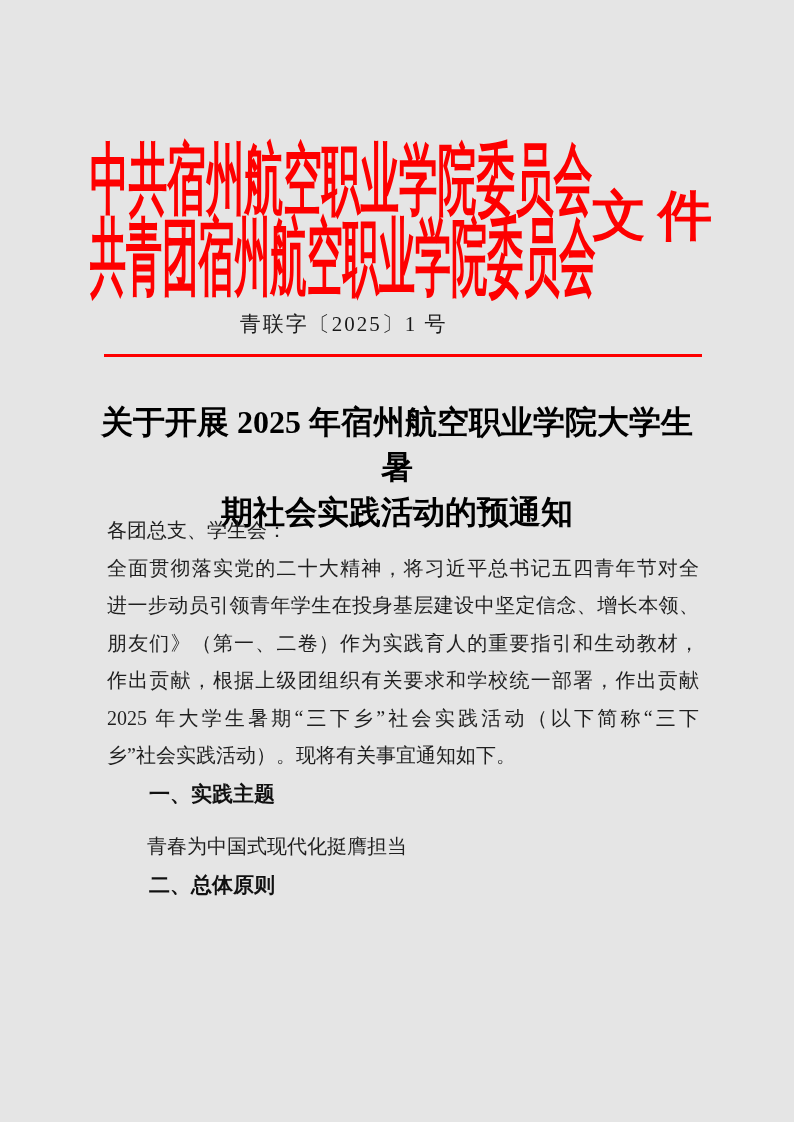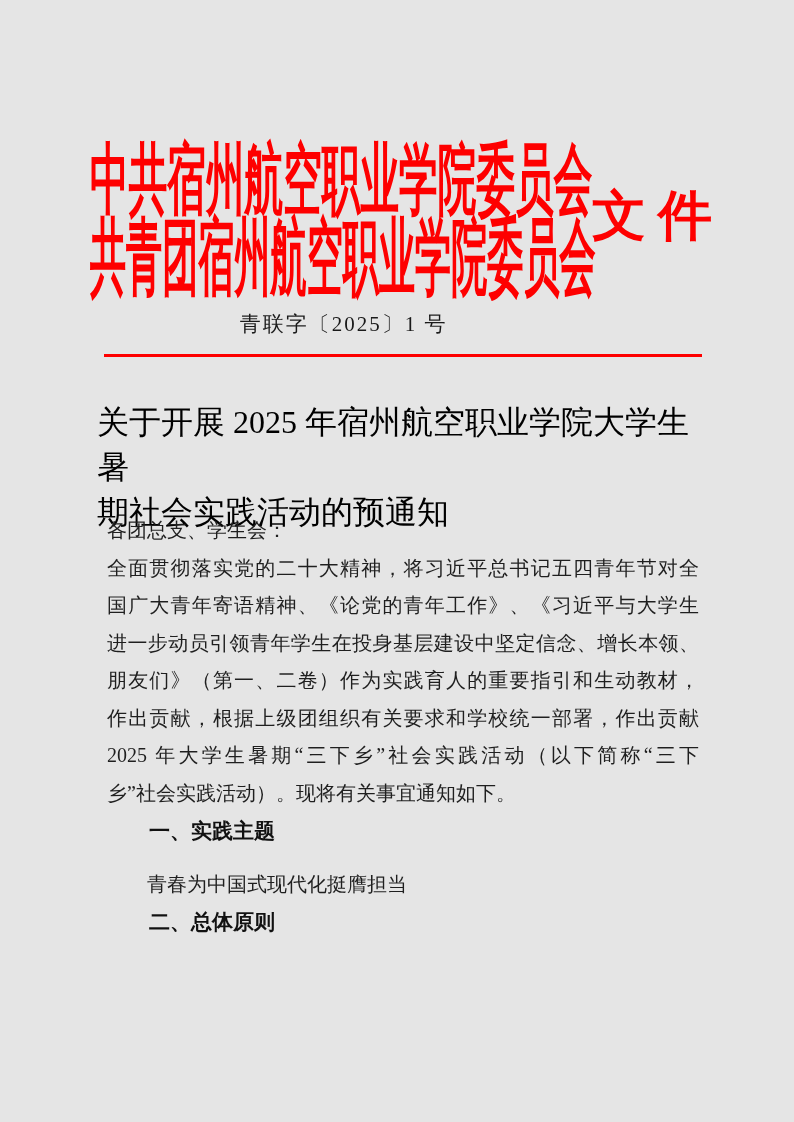--- a/index.html
+++ b/index.html
@@ -33,22 +33,22 @@
     text-align:center; font-size:21px; letter-spacing:2px;
     color:#1a1a1a; white-space:nowrap;
   }
   .red-rule {
     position:absolute; left:104px; top:354px;
     width:598px; height:3px; background:#fe0000;
   }
   
   .title {
     position:absolute; left:97px; top:400px; width:600px; margin:0;
-    font-size:32px; line-height:45px;
-    font-weight:normal; color:#000;
+    text-align:center; font-size:32px; line-height:45px;
+    font-weight:bold; color:#000;
   }
   .tline { display:block; }
   
   .body {
     position:absolute; left:107px; top:512px; width:592px;
     font-size:20px; line-height:37.5px;
   }
   .salutation { }
   .pline { text-align:justify; text-align-last:justify; }
   .pline.first { text-indent:2em; }
@@ -76,21 +76,20 @@
 
   <h1 class="title">
     <span class="tline">关于开展 2025 年宿州航空职业学院大学生暑</span>
     <span class="tline">期社会实践活动的预通知</span>
   </h1>
 
   <main class="body">
     <div class="salutation">各团总支、学生会：</div>
 
     <div class="pline">全面贯彻落实党的二十大精神，将习近平总书记五四青年节对全</div>
-    <div class="pline">国广大青年寄语精神、《论党的青年工作》、《习近平与大学生</div>
     <div class="pline">进一步动员引领青年学生在投身基层建设中坚定信念、增长本领、</div>
     <div class="pline">朋友们》（第一、二卷）作为实践育人的重要指引和生动教材，</div>
     <div class="pline">作出贡献，根据上级团组织有关要求和学校统一部署，作出贡献</div>
     <div class="pline">2025 年大学生暑期“三下乡”社会实践活动（以下简称“三下</div>
     <div class="pline last">乡”社会实践活动）。现将有关事宜通知如下。</div>
 
     <div class="sec-heading">一、实践主题</div>
     <div class="sec-content">青春为中国式现代化挺膺担当</div>
     <div class="sec-heading">二、总体原则</div>
   </main>

